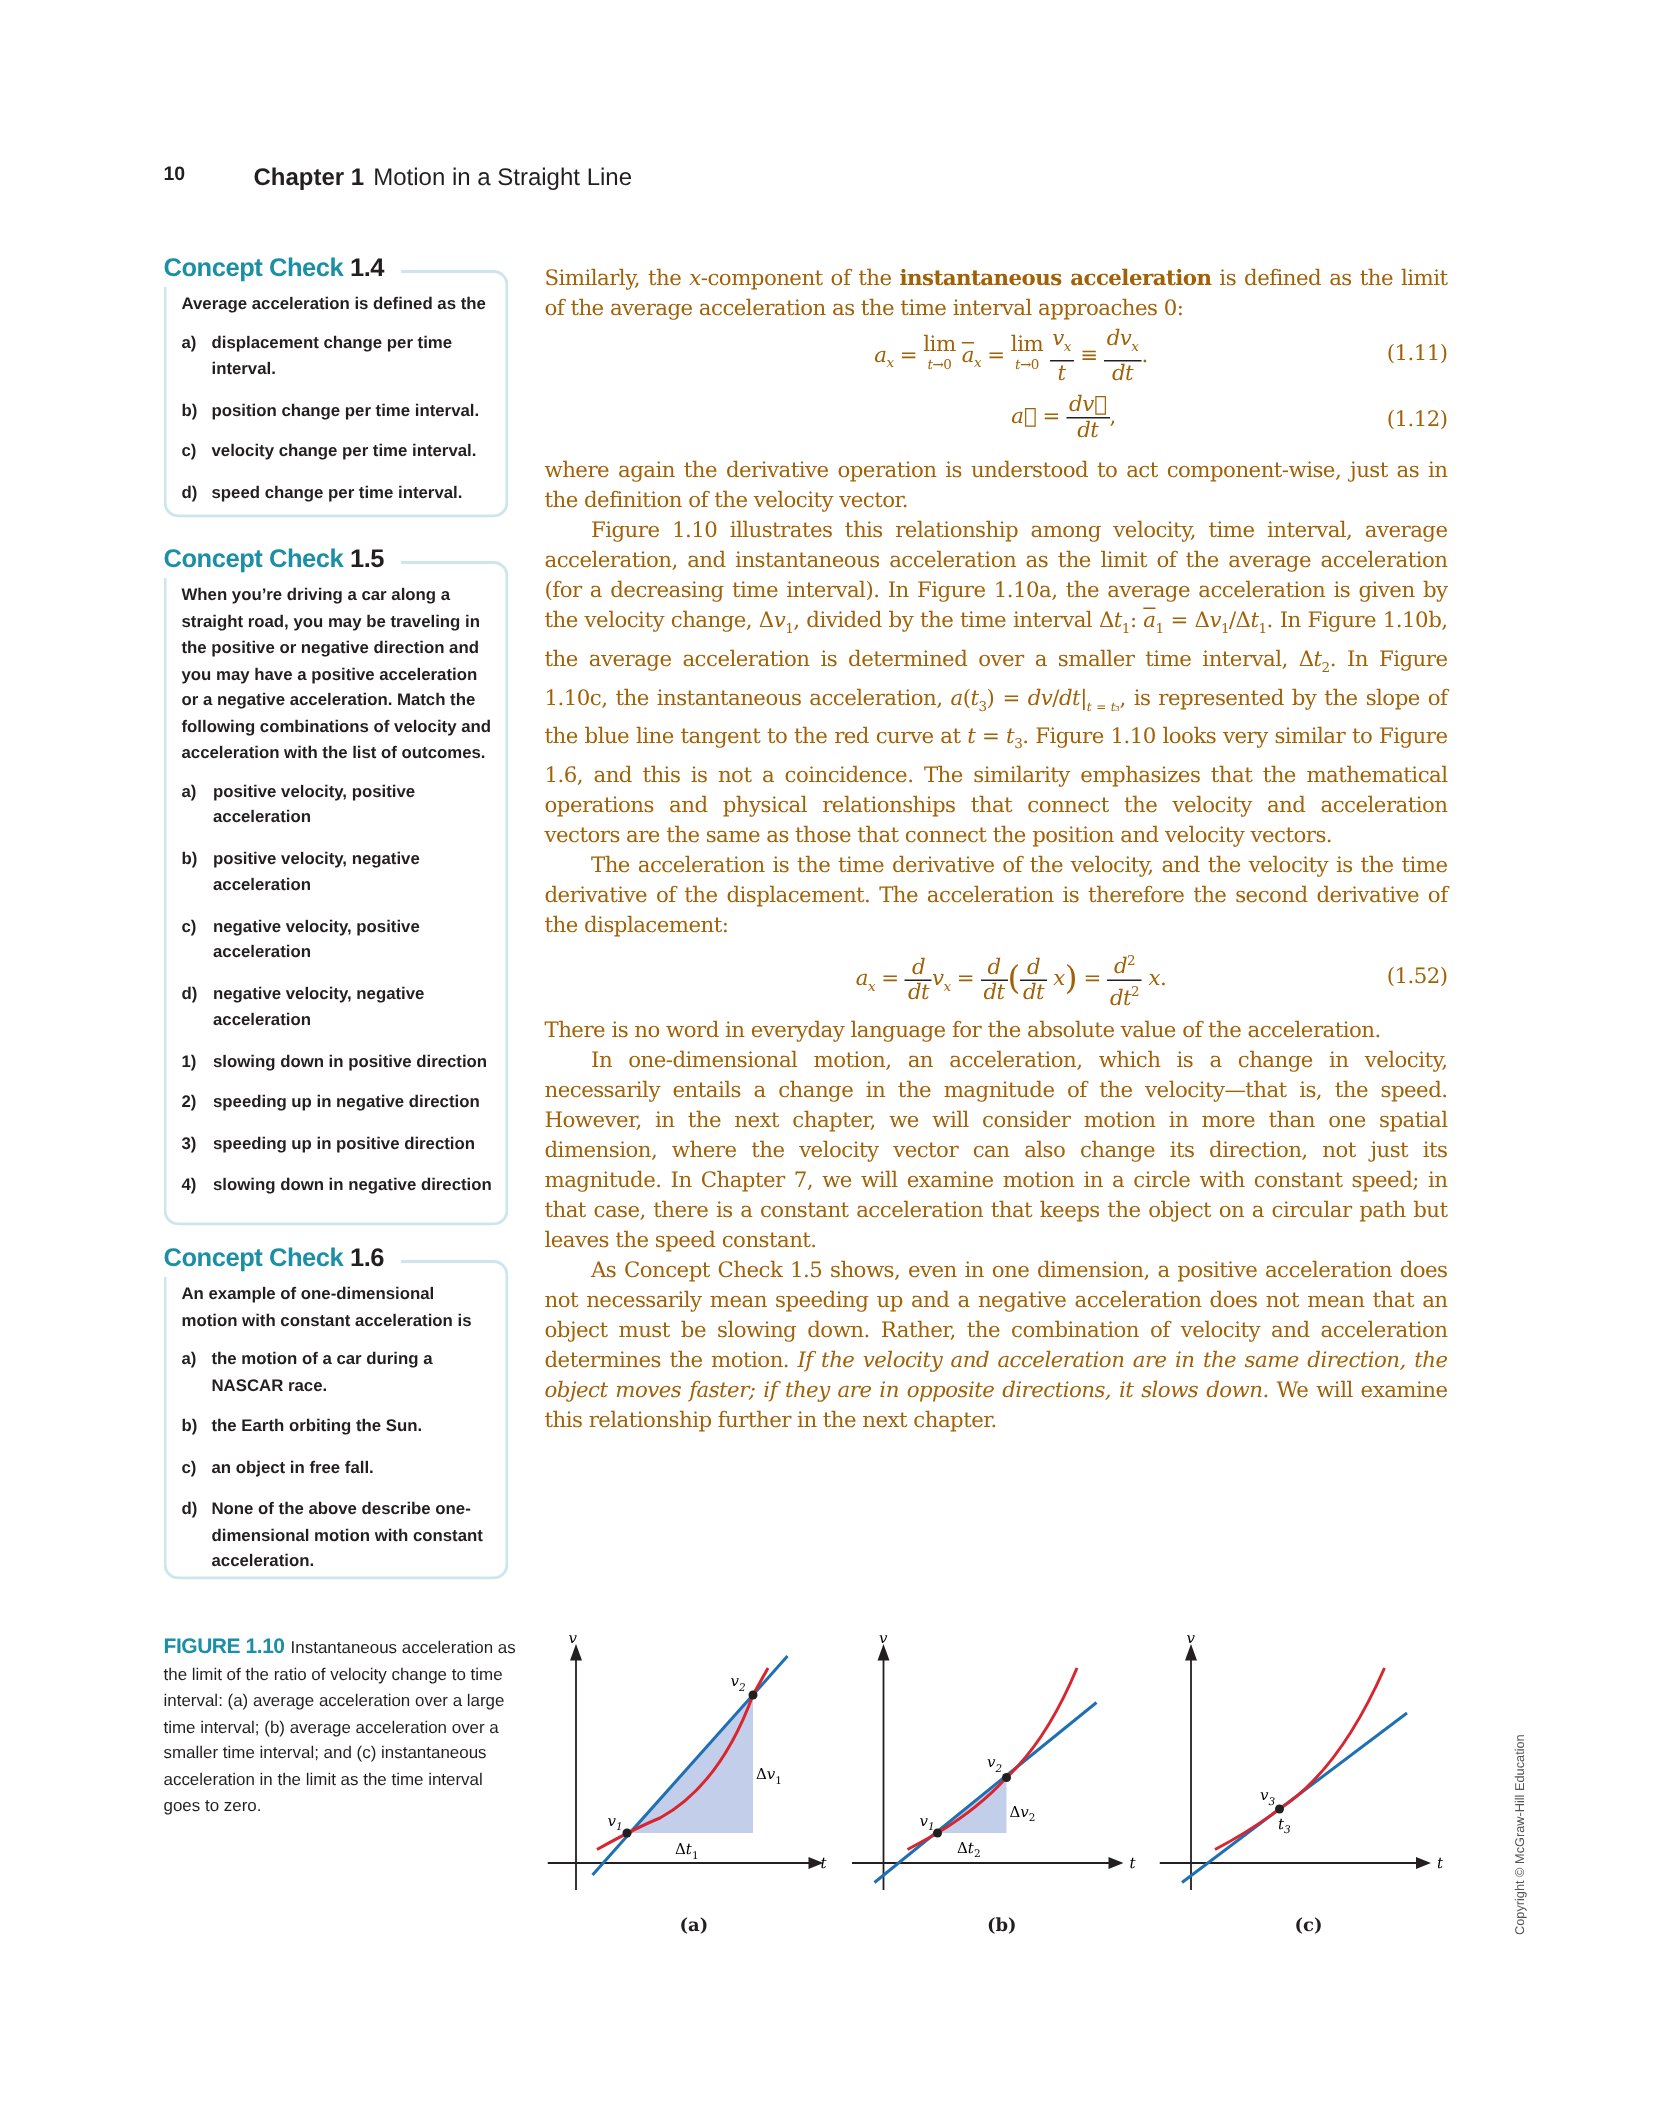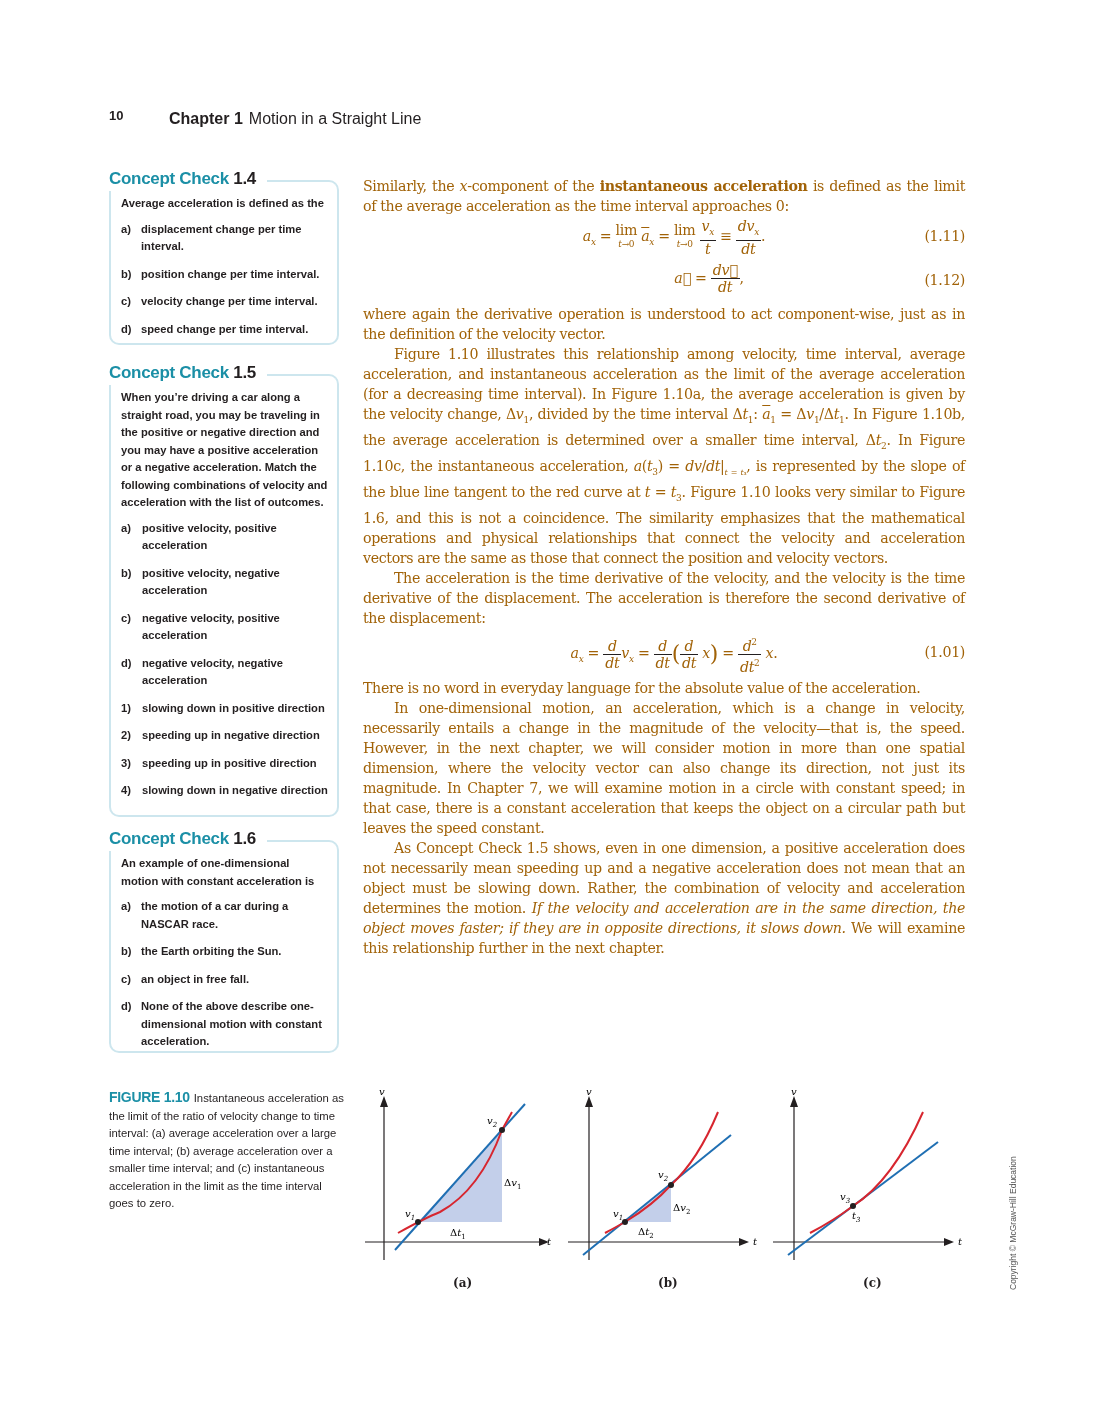--- a/index.html
+++ b/index.html
@@ -162,21 +162,21 @@
   </div>
 
   <p>where again the derivative operation is understood to act component-wise, just as in the definition of the velocity vector.</p>
   <p class="ind"><span>Figure 1.10 illustrates this relationship among velocity, time interval, average acceleration, and instantaneous acceleration as the limit of the average acceleration (for a decreasing time interval). In Figure 1.10a, the average acceleration is given by the velocity change, Δ</span><i>v</i><sub style="font-size:9px">1</sub><span>, divided by the time interval Δ</span><i>t</i><sub style="font-size:9px">1</sub>: <i style="text-decoration:overline">a</i><sub style="font-size:9px">1</sub> = Δ<i>v</i><sub style="font-size:9px">1</sub>/Δ<i>t</i><sub style="font-size:9px">1</sub><span>. In Figure 1.10b, the average acceleration is determined over a smaller time interval, Δ</span><i>t</i><sub style="font-size:9px">2</sub><span>. In Figure 1.10c, the instantaneous acceleration, </span><i>a</i>(<i>t</i><sub style="font-size:9px">3</sub>) = <i>dv</i>/<i>dt</i>|<sub style="font-size:8px"><i>t</i> = <i>t</i>₃</sub><span>, is represented by the slope of the blue line tangent to the red curve at </span><i>t</i> = <i>t</i><sub style="font-size:9px">3</sub><span>. Figure 1.10 looks very similar to Figure 1.6, and this is not a coincidence. The similarity emphasizes that the mathematical operations and physical relationships that connect the velocity and acceleration vectors are the same as those that connect the position and velocity vectors.</span></p>
   <p class="ind">The acceleration is the time derivative of the velocity, and the velocity is the time derivative of the displacement. The acceleration is therefore the second derivative of the displacement:</p>
 
   <div class="eq" style="height:50px;">
     <div class="body" style="top:6px; padding-left:20px;">
       <i>a</i><sub style="font-size:9px"><i>x</i></sub> = <span class="frac"><span class="n"><i>d</i></span><span class="d"><i>dt</i></span></span><i>v</i><sub style="font-size:9px"><i>x</i></sub> = <span class="frac"><span class="n"><i>d</i></span><span class="d"><i>dt</i></span></span><span style="font-size:22px;vertical-align:middle">(</span><span class="frac"><span class="n"><i>d</i></span><span class="d"><i>dt</i></span></span> <i>x</i><span style="font-size:22px;vertical-align:middle">)</span> = <span class="frac"><span class="n"><i>d</i><sup style="font-size:9px">2</sup></span><span class="d"><i>dt</i><sup style="font-size:9px">2</sup></span></span> <i>x</i>.
     </div>
-    <span class="no" style="top:14px;">(1.01)</span>
+    <span class="no" style="top:14px;">(1.52)</span>
   </div>
 
   <p>There is no word in everyday language for the absolute value of the acceleration.</p>
   <p class="ind">In one-dimensional motion, an acceleration, which is a change in velocity, necessarily entails a change in the magnitude of the velocity—that is, the speed. However, in the next chapter, we will consider motion in more than one spatial dimension, where the velocity vector can also change its direction, not just its magnitude. In Chapter 7, we will examine motion in a circle with constant speed; in that case, there is a constant acceleration that keeps the object on a circular path but leaves the speed constant.</p>
   <p class="ind"><span>As Concept Check 1.5 shows, even in one dimension, a positive acceleration does not necessarily mean speeding up and a negative acceleration does not mean that an object must be slowing down. Rather, the combination of velocity and acceleration determines the motion. </span><i>If the velocity and acceleration are in the same direction, the object moves faster; if they are in opposite directions, it slows down.</i><span> We will examine this relationship further in the next chapter.</span></p>
 </div>
 
 <div class="figwrap">
 
   <div class="panel" style="left:0;">

